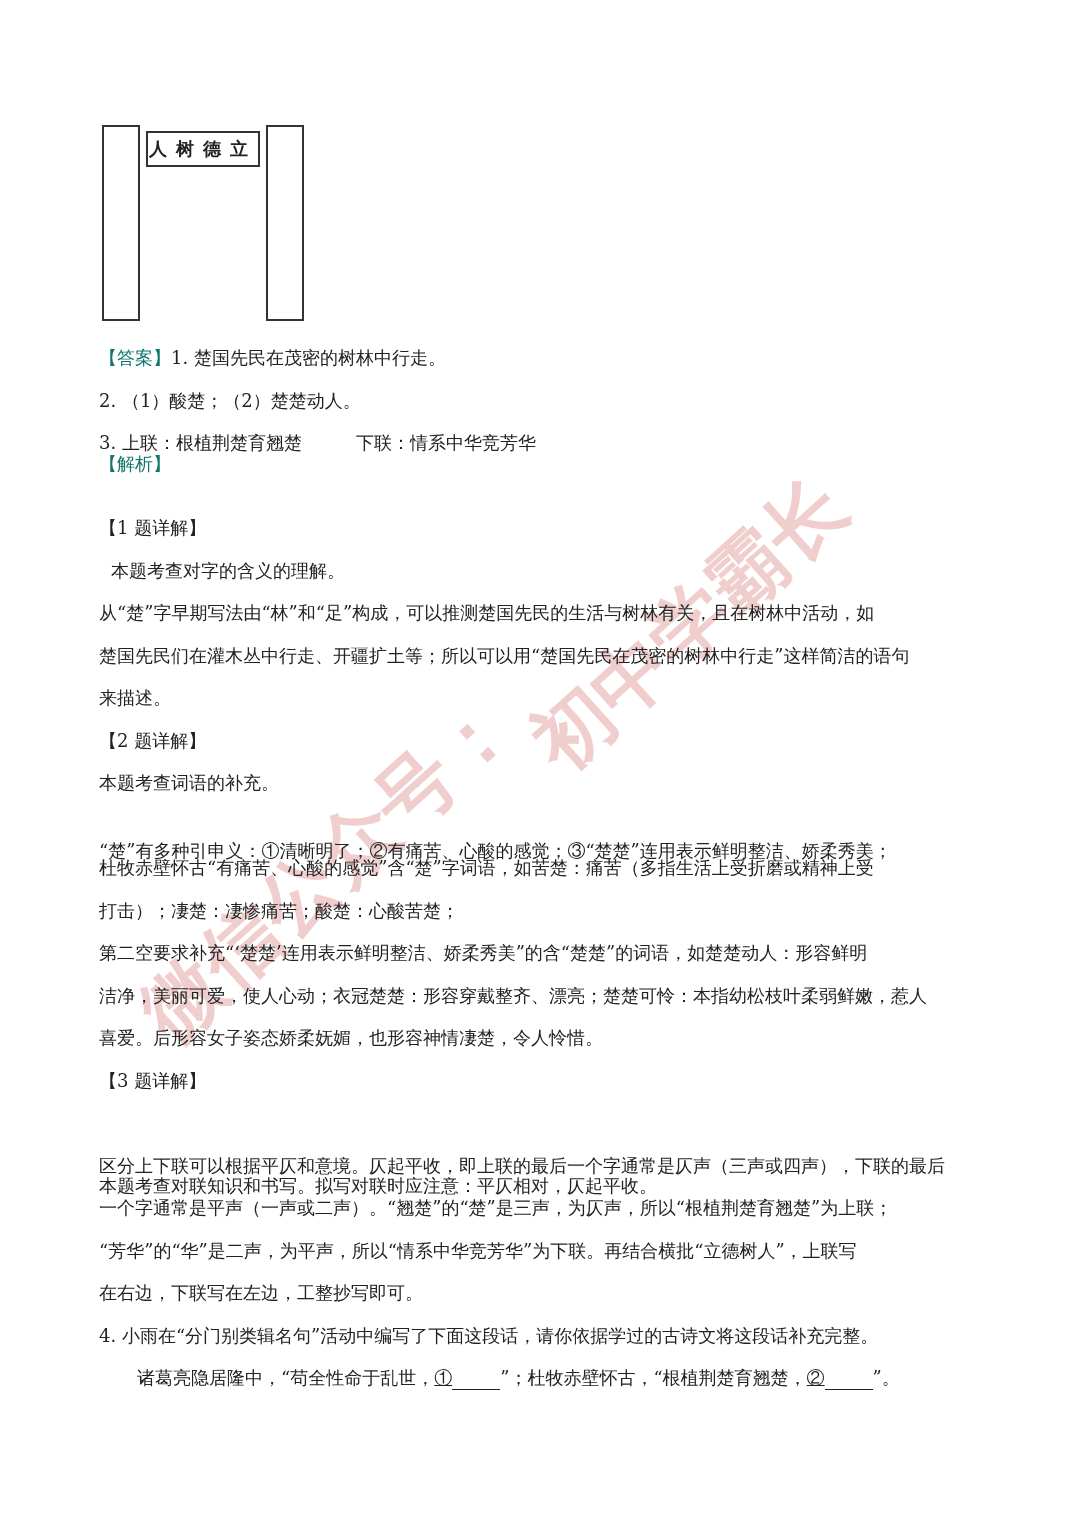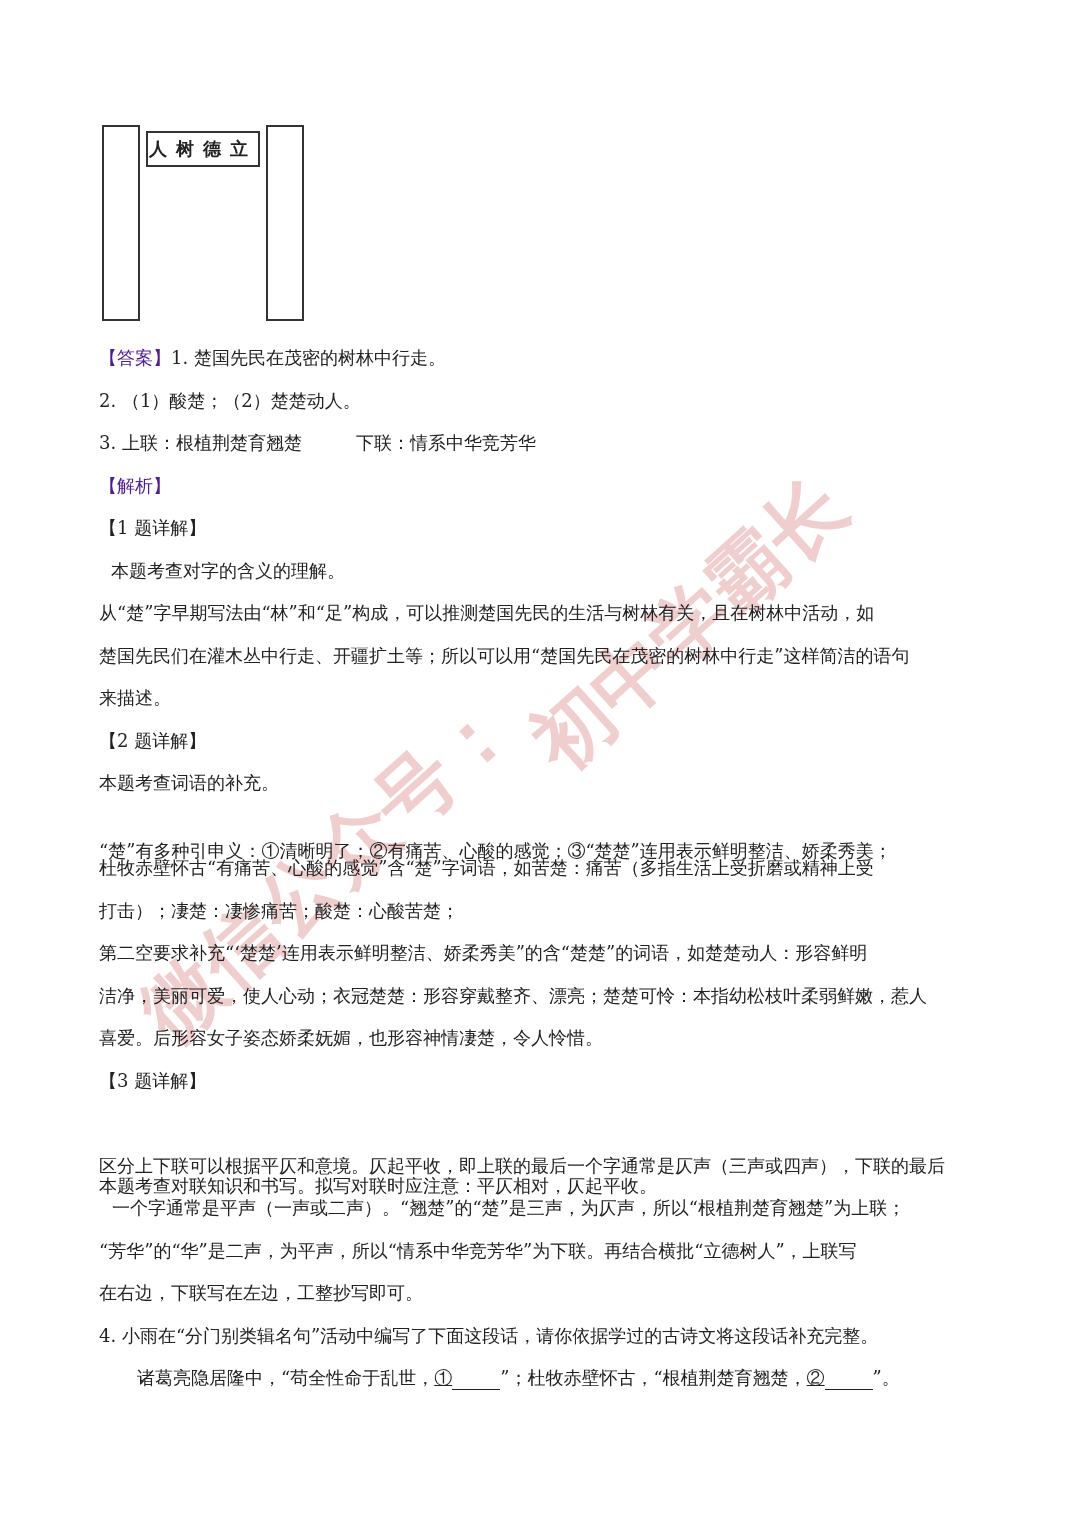--- a/index.html
+++ b/index.html
@@ -6,21 +6,21 @@
   body { width: 1080px; height: 1528px; position: relative; overflow: hidden;
          font-family: "DejaVu Serif", "Liberation Serif", serif; color: #222222; }
   .couplet { position: absolute; left: 102px; top: 95px; width: 202px; height: 228px; }
   .banner { position: absolute; left: 44px; top: 0; width: 114px; height: 36px; border: 2px solid #333;
             box-sizing: border-box; display: flex; align-items: center; justify-content: center;
             font-size: 18px; letter-spacing: 9px; font-weight: bold; color: #222; margin-top: 36px; }
   .pillar { position: absolute; top: 30px; width: 38px; height: 196px; border: 2px solid #333; box-sizing: border-box; }
   .pillar.left { left: 0; }
   .pillar.right { left: 164px; }
   .line { position: absolute; left: 99px; font-size: 18px; white-space: nowrap; line-height: 24px; }
-  .blue { color: #4c1d95; }
+  .blue { color: #0f766e; }
   .indent { left: 137px; }
   .blank { display: inline-block; width: 48px; border-bottom: 1px solid #222; height: 18px; vertical-align: bottom; }
   .ul { text-decoration: underline; }
   .watermark { position: absolute; color: rgba(200, 80, 80, 0.28); font-size: 78px; font-family: "DejaVu Serif", serif;
                font-weight: bold; white-space: nowrap; transform-origin: left bottom; pointer-events: none; }
 </style>
 </head>
 <body>
 
 <div class="watermark" style="left:190px; top:960px; transform: rotate(-42deg);">微信公众号：</div>
@@ -31,40 +31,40 @@
   <div class="pillar left"></div>
   <div class="pillar right"></div>
 </div>
 
 <div class="line" style="top:346px;">
   <span class="blue">【答案】</span><span>1.  楚国先民在茂密的树林中行走。</span>
 </div>
 <div class="line" style="top:389px;">2. （1）酸楚；（2）楚楚动人。</div>
 <div class="line" style="top:431px;">3. 上联：根植荆楚育翘楚　　　下联：情系中华竞芳华</div>
 
-<div class="line blue" style="top:474px;">【解析】</div>
+<div class="line blue" style="top:452px;">【解析】</div>
 
 <div class="line" style="top:516px;">【1 题详解】</div>
 <div class="line" style="top:559px;margin-left:12px;">本题考查对字的含义的理解。</div>
 <div class="line" style="top:601px;text-align:right;">从“楚”字早期写法由“林”和“足”构成，可以推测楚国先民的生活与树林有关，且在树林中活动，如</div>
 <div class="line" style="top:644px;">楚国先民们在灌木丛中行走、开疆扩土等；所以可以用“楚国先民在茂密的树林中行走”这样简洁的语句</div>
 <div class="line" style="top:686px;">来描述。</div>
 
 <div class="line" style="top:729px;">【2 题详解】</div>
 <div class="line" style="top:771px;">本题考查词语的补充。</div>
 <div class="line" style="top:839px;">“楚”有多种引申义：①清晰明了；②有痛苦、心酸的感觉；③“楚楚”连用表示鲜明整洁、娇柔秀美；</div>
 <div class="line" style="top:856px;">杜牧赤壁怀古“有痛苦、心酸的感觉”含“楚”字词语，如苦楚：痛苦（多指生活上受折磨或精神上受</div>
 <div class="line" style="top:899px;">打击）；凄楚：凄惨痛苦；酸楚：心酸苦楚；</div>
 <div class="line" style="top:941px;">第二空要求补充“‘楚楚’连用表示鲜明整洁、娇柔秀美”的含“楚楚”的词语，如楚楚动人：形容鲜明</div>
 <div class="line" style="top:984px;">洁净，美丽可爱，使人心动；衣冠楚楚：形容穿戴整齐、漂亮；楚楚可怜：本指幼松枝叶柔弱鲜嫩，惹人</div>
 <div class="line" style="top:1026px;">喜爱。后形容女子姿态娇柔妩媚，也形容神情凄楚，令人怜惜。</div>
 
 <div class="line" style="top:1069px;">【3 题详解】</div>
 <div class="line" style="top:1174px;">本题考查对联知识和书写。拟写对联时应注意：平仄相对，仄起平收。</div>
 <div class="line" style="top:1154px;">区分上下联可以根据平仄和意境。仄起平收，即上联的最后一个字通常是仄声（三声或四声），下联的最后</div>
-<div class="line" style="top:1196px;margin-left:13px;">一个字通常是平声（一声或二声）。“翘楚”的“楚”是三声，为仄声，所以“根植荆楚育翘楚”为上联；</div>
+<div class="line" style="top:1196px;">一个字通常是平声（一声或二声）。“翘楚”的“楚”是三声，为仄声，所以“根植荆楚育翘楚”为上联；</div>
 <div class="line" style="top:1239px;">“芳华”的“华”是二声，为平声，所以“情系中华竞芳华”为下联。再结合横批“立德树人”，上联写</div>
 <div class="line" style="top:1281px;">在右边，下联写在左边，工整抄写即可。</div>
 
 <div class="line" style="top:1324px;">4. 小雨在“分门别类辑名句”活动中编写了下面这段话，请你依据学过的古诗文将这段话补充完整。</div>
 <div class="line indent" style="top:1366px;">
   <span>诸葛亮隐居隆中，“苟全性命于乱世，</span><span class="ul">①</span><span class="blank"></span><span>”；杜牧赤壁怀古，“根植荆楚育翘楚，</span><span class="ul">②</span><span class="blank"></span><span>”。</span>
 </div>
 
 </body></html>

